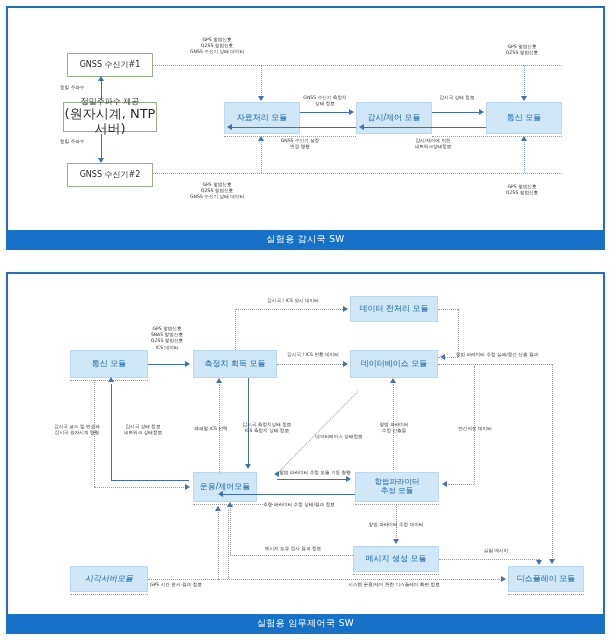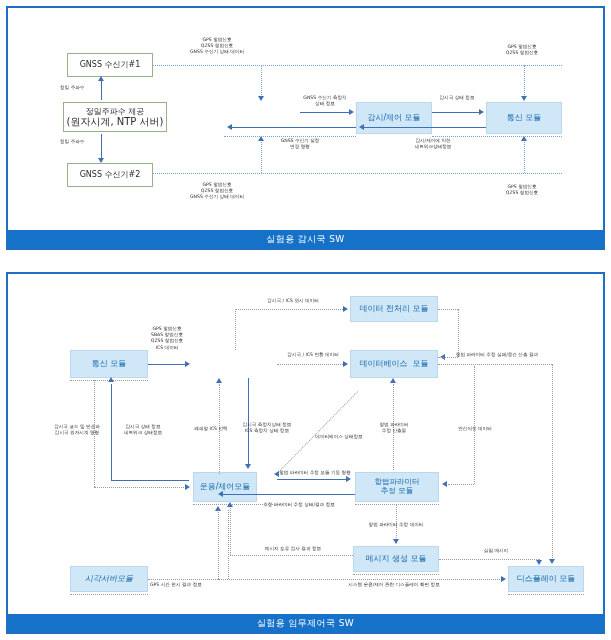--- a/index.html
+++ b/index.html
@@ -45,27 +45,28 @@
 </head>
 <body>
 
 <div id="page">
 
   <div class="panel" style="top:6px;width:599px;height:244px;">
     <div class="canvas">
 
       <div class="node green" style="left:59px;top:45px;width:86px;height:24px;">GNSS 수신기#1</div>
 
-      <div class="node green" style="left:55px;top:94px;width:104px;height:30px;flex-direction:column;">
+      <div class="node green" style="left:55px;top:94px;width:94px;height:30px;flex-direction:column;">
         <span>정밀주파수 제공</span>
-        <span style="font-size:10px;">(원자시계, NTP 서버)</span>
+        <span style="font-size:13px;">(원자시계, NTP 서버)</span>
       </div>
 
       <div class="node green" style="left:59px;top:155px;width:86px;height:24px;">GNSS 수신기#2</div>
 
+      <div class="node blue" style="left:216px;top:94px;width:76px;height:32px;">자료처리 모듈</div>
 
       <div class="node blue" style="left:348px;top:94px;width:76px;height:32px;">감시/제어 모듈</div>
 
       <div class="node blue" style="left:478px;top:94px;width:76px;height:32px;">통신 모듈</div>
 
       <div class="sld-v" style="left:93px;top:72px;height:20px;"></div>
       <div class="ah u" style="left:90px;top:68px;"></div>
       <div class="sld-v" style="left:93px;top:126px;height:26px;"></div>
       <div class="ah d" style="left:90px;top:150px;"></div>
 
@@ -121,24 +122,25 @@
     </div>
 
     <div class="bar">실험용 감시국 SW</div>
   </div>
 
   <div class="panel" style="top:272px;width:599px;height:362px;">
     <div class="canvas">
 
       <div class="node blue" style="left:62px;top:76px;width:78px;height:28px;">통신 모듈</div>
 
+      <div class="node blue" style="left:185px;top:76px;width:84px;height:28px;">측정치 획득 모듈</div>
 
       <div class="node blue" style="left:342px;top:22px;width:88px;height:26px;">데이터 전처리 모듈</div>
 
-      <div class="node blue" style="left:342px;top:76px;width:88px;height:28px;font-family:Liberation Mono, monospace;">데이터베이스 모듈</div>
+      <div class="node blue" style="left:342px;top:76px;width:88px;height:28px;">데이터베이스 모듈</div>
 
       <div class="node blue" style="left:185px;top:198px;width:64px;height:30px;">운용/제어모듈</div>
 
       <div class="node blue sm" style="left:347px;top:198px;width:84px;height:30px;flex-direction:column;">
         <span>항법파라미터</span>
         <span>추정 모듈</span>
       </div>
 
       <div class="node blue" style="left:345px;top:272px;width:86px;height:26px;">메시지 생성 모듈</div>
 

